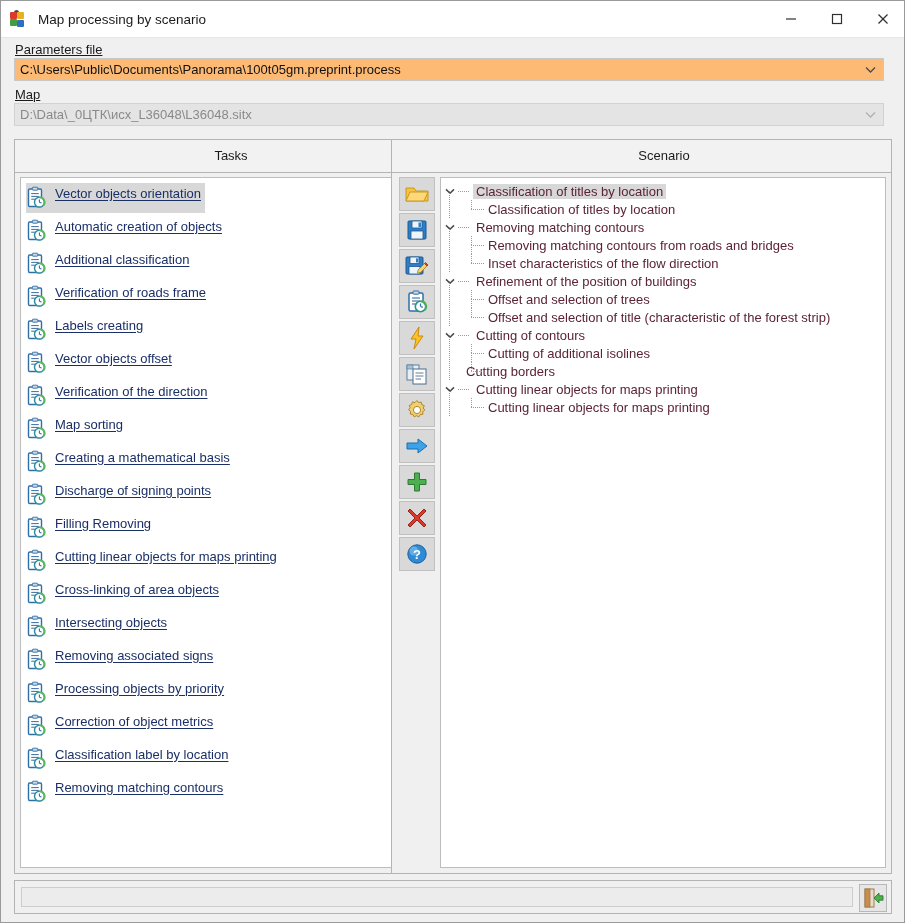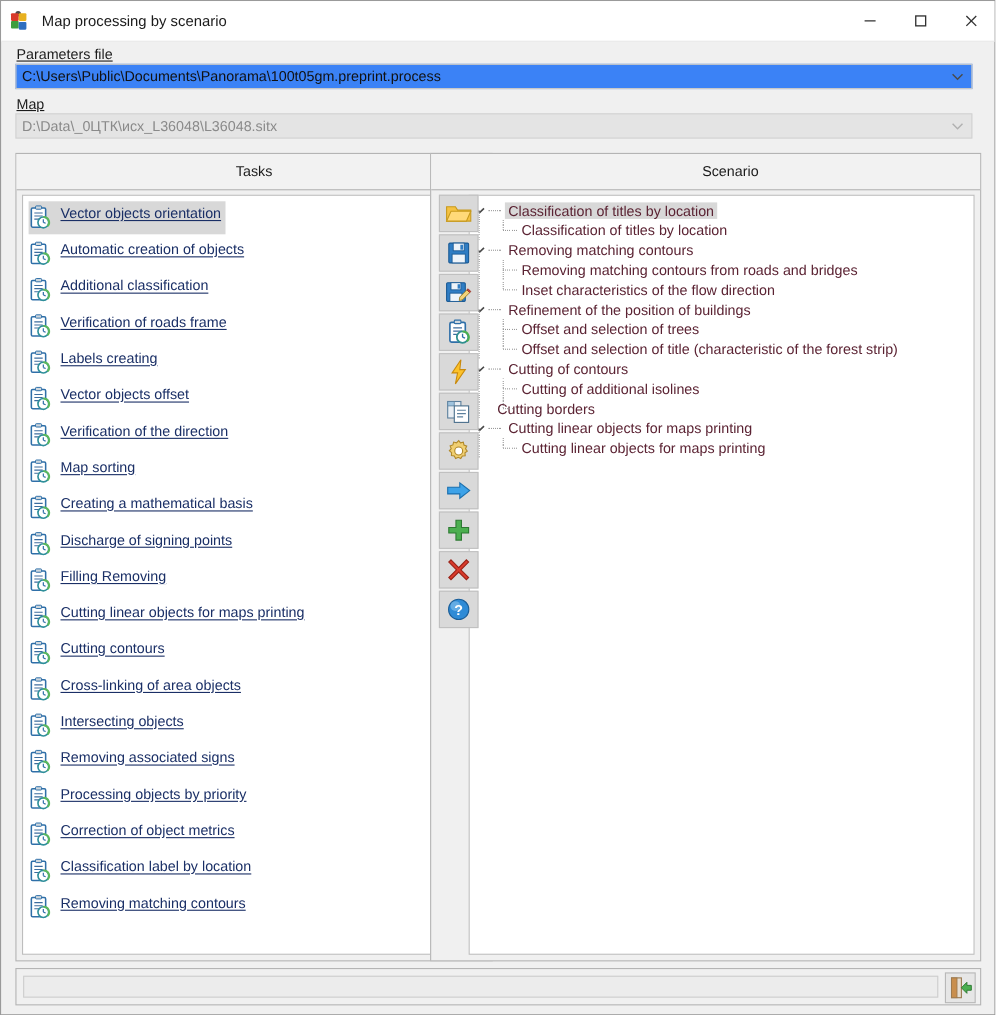--- a/index.html
+++ b/index.html
@@ -81,21 +81,21 @@
     font-size: 13px;
     color: #1b1b1b;
     white-space: nowrap;
     text-decoration: underline;
   }
   .combo {
     position: absolute;
     box-sizing: border-box;
     height: 23px;
     border: 1px solid #c8c8c8;
-    background: #3b82f6;
+    background: #fdba74;
     display: flex;
     align-items: center;
     padding: 0 0 0 5px;
     font-size: 13px;
     color: #111111;
     white-space: nowrap;
     overflow: hidden;
   }
   .combo.disabled {
     background: #e4e4e4;
@@ -527,36 +527,20 @@
                 <rect x="2.5" y="3" width="13" height="17.5" rx="1.2" fill="#ffffff" stroke="#2f6fa8" stroke-width="1.4"></rect>
                 <rect x="6.3" y="1.2" width="5.5" height="3" rx="0.7" fill="#cfd8df" stroke="#2f6fa8" stroke-width="0.9"></rect>
                 <line x1="5.2" y1="7.6" x2="12.8" y2="7.6" stroke="#3c6d9e" stroke-width="1"></line>
                 <line x1="5.2" y1="10.4" x2="12.8" y2="10.4" stroke="#3c6d9e" stroke-width="1"></line>
                 <line x1="5.2" y1="13.2" x2="10" y2="13.2" stroke="#3c6d9e" stroke-width="1"></line>
                 <circle cx="13.4" cy="16.2" r="4.9" fill="#ffffff" stroke="#2f8f9a" stroke-width="1.5"></circle>
                 <path d="M13.4 11.3 A4.9 4.9 0 0 1 17.3 19.6" fill="none" stroke="#5cb85c" stroke-width="1.7"></path>
                 <line x1="13.4" y1="16.2" x2="13.4" y2="13.4" stroke="#2f6fa8" stroke-width="1.1"></line>
                 <line x1="13.4" y1="16.2" x2="15.5" y2="17" stroke="#2f6fa8" stroke-width="1.1"></line>
               </svg>
-              <span class="task-label">Cutting contours</span>
-            </span>
-          </div>
-          <div class="task-item">
-            <span class="hl">
-              <svg class="clip-icon" viewBox="0 0 22 24">
-                <rect x="2.5" y="3" width="13" height="17.5" rx="1.2" fill="#ffffff" stroke="#2f6fa8" stroke-width="1.4"></rect>
-                <rect x="6.3" y="1.2" width="5.5" height="3" rx="0.7" fill="#cfd8df" stroke="#2f6fa8" stroke-width="0.9"></rect>
-                <line x1="5.2" y1="7.6" x2="12.8" y2="7.6" stroke="#3c6d9e" stroke-width="1"></line>
-                <line x1="5.2" y1="10.4" x2="12.8" y2="10.4" stroke="#3c6d9e" stroke-width="1"></line>
-                <line x1="5.2" y1="13.2" x2="10" y2="13.2" stroke="#3c6d9e" stroke-width="1"></line>
-                <circle cx="13.4" cy="16.2" r="4.9" fill="#ffffff" stroke="#2f8f9a" stroke-width="1.5"></circle>
-                <path d="M13.4 11.3 A4.9 4.9 0 0 1 17.3 19.6" fill="none" stroke="#5cb85c" stroke-width="1.7"></path>
-                <line x1="13.4" y1="16.2" x2="13.4" y2="13.4" stroke="#2f6fa8" stroke-width="1.1"></line>
-                <line x1="13.4" y1="16.2" x2="15.5" y2="17" stroke="#2f6fa8" stroke-width="1.1"></line>
-              </svg>
               <span class="task-label">Cross-linking of area objects</span>
             </span>
           </div>
           <div class="task-item">
             <span class="hl">
               <svg class="clip-icon" viewBox="0 0 22 24">
                 <rect x="2.5" y="3" width="13" height="17.5" rx="1.2" fill="#ffffff" stroke="#2f6fa8" stroke-width="1.4"></rect>
                 <rect x="6.3" y="1.2" width="5.5" height="3" rx="0.7" fill="#cfd8df" stroke="#2f6fa8" stroke-width="0.9"></rect>
                 <line x1="5.2" y1="7.6" x2="12.8" y2="7.6" stroke="#3c6d9e" stroke-width="1"></line>
                 <line x1="5.2" y1="10.4" x2="12.8" y2="10.4" stroke="#3c6d9e" stroke-width="1"></line>
@@ -648,21 +632,21 @@
               </svg>
               <span class="task-label">Removing matching contours</span>
             </span>
           </div>
         </div>
     </div>
   </div>
 
   <div class="panel" style="left:390px; top:138px; width:501px; height:735px;">
     <div class="panel-header" style="padding-left:45px;">Scenario</div>
-    <div class="list-area" style="left:34px;">
+    <div class="list-area" style="left:48px;">
       <div class="tree" id="scenario-tree">
           <div class="tree-row parent selected">
             <span class="twisty">
               <svg width="10" height="7" viewBox="0 0 10 7">
                 <polyline points="1,1.4 5,5.2 9,1.4" fill="none" stroke="#4a4a4a" stroke-width="1.5"></polyline>
               </svg>
             </span>
             <span class="hdash"></span>
             <span class="vstem"></span>
             <span class="dash"></span>

